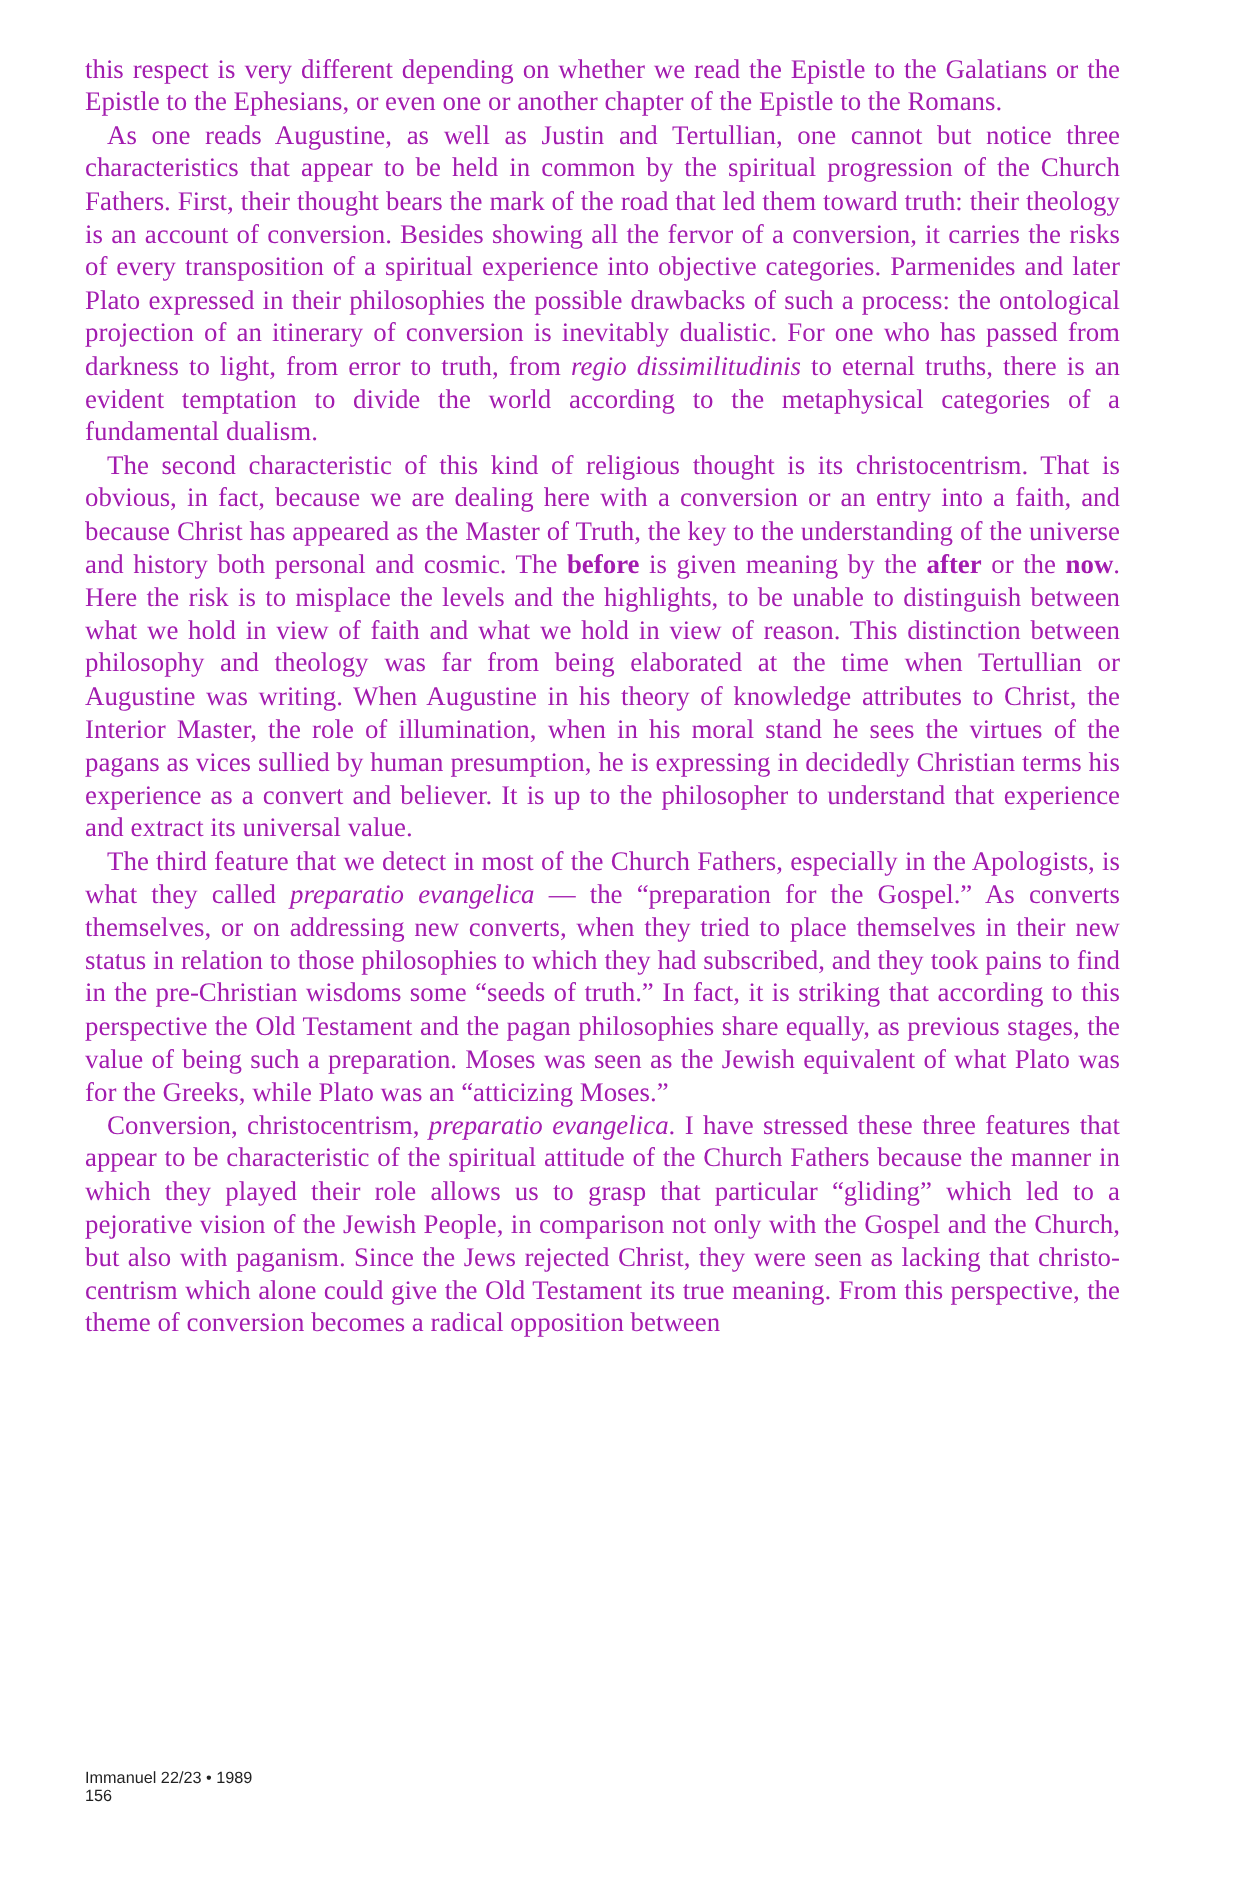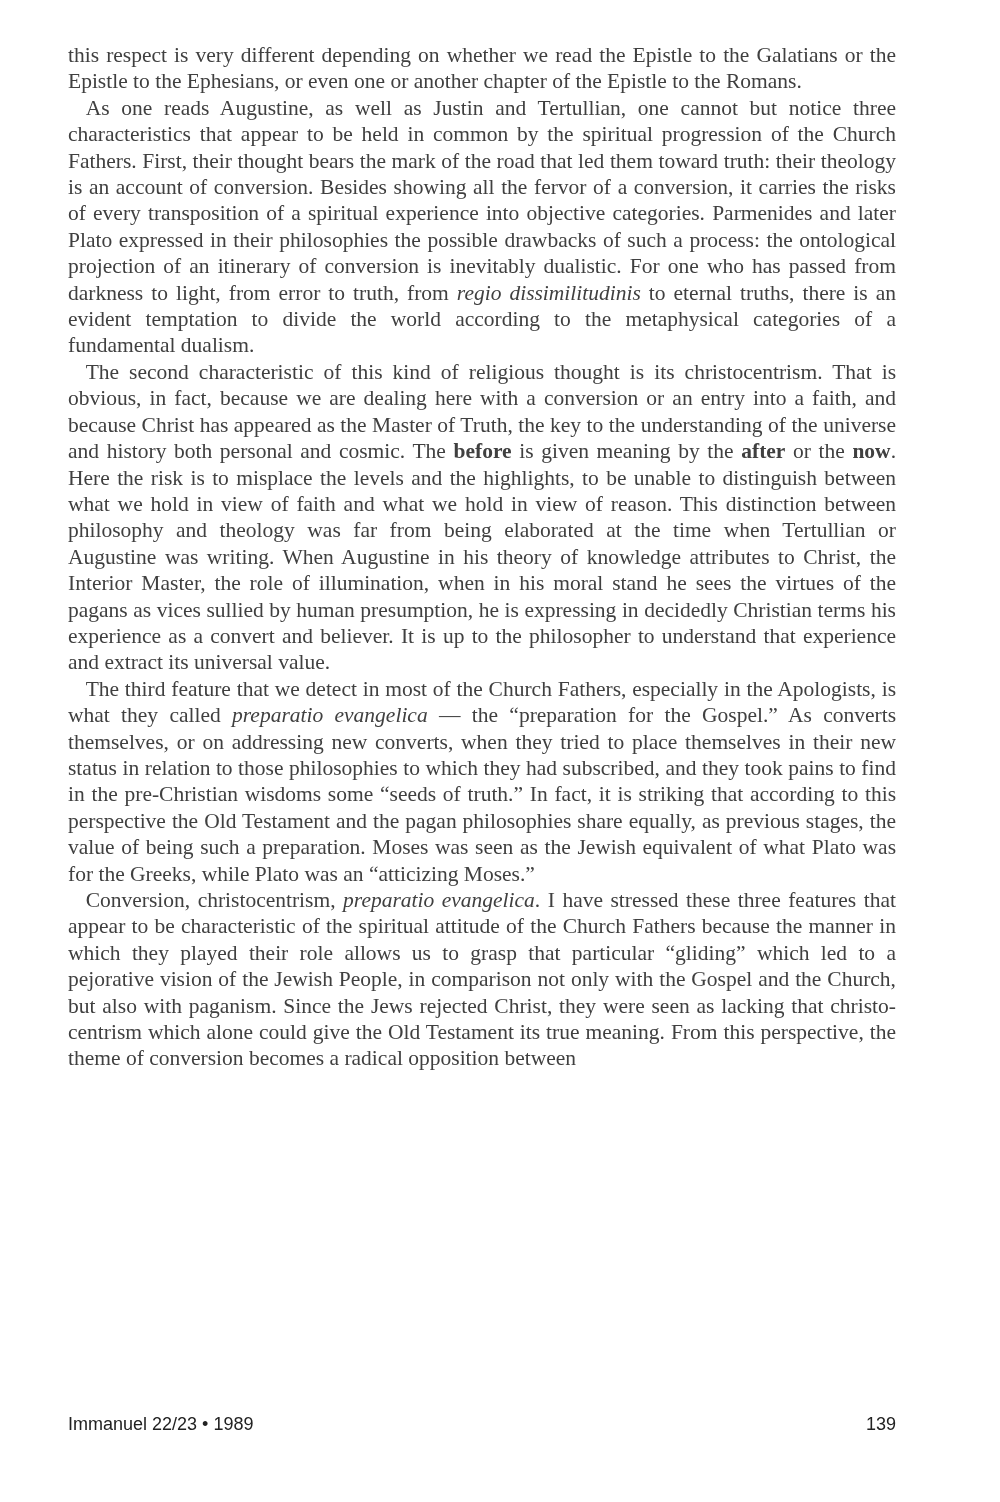--- a/index.html
+++ b/index.html
@@ -5,46 +5,47 @@
     html, body { margin: 0; padding: 0; background: #ffffff; }
     body { width: 1000px; height: 1502px; position: relative; overflow: hidden; }
     .page-body {
       position: absolute;
       left: 68px;
       top: 42px;
       width: 828px;
       font-family: "Liberation Serif", serif;
       font-size: 21.5px;
       line-height: 26.4px;
-      color: #404040;
+      color: #a21caf;
       text-align: justify;
       hyphens: manual;
     }
     .para { margin: 0; }
     em { }
     strong { font-weight: bold; margin-top: 16px; }
     .footer {
       position: absolute;
       left: 68px;
       top: 1414px;
       width: 828px;
       font-family: "Liberation Sans", sans-serif;
-      font-size: 18px;
+      font-size: 13px;
       color: #222222;
       display: flex;
       justify-content: space-between;
+      flex-direction: column;
     }
   </style>
 </head>
 <body>
 
 <div class="page-body" id="page-body">
     <p class="para"><span>this respect is very different depending on whether we read the Epistle to the Galatians or the Epistle to the Ephesians, or even one or another chapter of the Epistle to the Romans.</span></p>
     <p class="para" style="text-indent: 0.82em;"><span>As one reads Augustine, as well as Justin and Tertullian, one cannot but no­tice three characteristics that appear to be held in common by the spiritual progression of the Church Fathers. First, their thought bears the mark of the road that led them toward truth: their theology is an account of conversion. Besides showing all the fervor of a conversion, it carries the risks of every transposition of a spiritual experience into objective categories. Parmenides and later Plato expressed in their philosophies the possible drawbacks of such a process: the ontological projection of an itinerary of conversion is inevitably dualistic. For one who has passed from darkness to light, from error to truth, from </span><em>regio dissimilitudinis</em><span> to eternal truths, there is an evident temptation to divide the world according to the metaphysical categories of a fundamental dualism.</span></p>
     <p class="para" style="text-indent: 0.82em;"><span>The second characteristic of this kind of religious thought is its christocen­trism. That is obvious, in fact, because we are dealing here with a conversion or an entry into a faith, and because Christ has appeared as the Master of Truth, the key to the understanding of the universe and history both personal and cosmic. The </span><strong>before</strong><span> is given meaning by the </span><strong>after</strong><span> or the </span><strong>now</strong><span>. Here the risk is to misplace the levels and the highlights, to be unable to distinguish between what we hold in view of faith and what we hold in view of reason. This distinc­tion between philosophy and theology was far from being elaborated at the time when Tertullian or Augustine was writing. When Augustine in his theory of knowledge attributes to Christ, the Interior Master, the role of illumination, when in his moral stand he sees the virtues of the pagans as vices sullied by human presumption, he is expressing in decidedly Christian terms his experi­ence as a convert and believer. It is up to the philosopher to understand that experience and extract its universal value.</span></p>
     <p class="para" style="text-indent: 0.82em;"><span>The third feature that we detect in most of the Church Fathers, especially in the Apologists, is what they called </span><em>preparatio evangelica</em><span> — the “preparation for the Gospel.” As converts themselves, or on addressing new converts, when they tried to place themselves in their new status in relation to those philoso­phies to which they had subscribed, and they took pains to find in the pre-Christian wisdoms some “seeds of truth.” In fact, it is striking that according to this perspective the Old Testament and the pagan philosophies share equally, as previous stages, the value of being such a preparation. Moses was seen as the Jewish equivalent of what Plato was for the Greeks, while Plato was an “atticizing Moses.”</span></p>
     <p class="para" style="text-indent: 0.82em;"><span>Conversion, christocentrism, </span><em>preparatio evangelica</em><span>. I have stressed these three features that appear to be characteristic of the spiritual attitude of the Church Fathers because the manner in which they played their role allows us to grasp that particular “gliding” which led to a pejorative vision of the Jewish People, in comparison not only with the Gospel and the Church, but also with paganism. Since the Jews rejected Christ, they were seen as lacking that christo­centrism which alone could give the Old Testament its true meaning. From this perspective, the theme of conversion becomes a radical opposition between</span></p>
   </div>
 
 <div class="footer">
   <span>Immanuel 22/23 • 1989</span>
-  <span>139</span>
+  <span>156</span>
 </div>
 
 </body></html>

